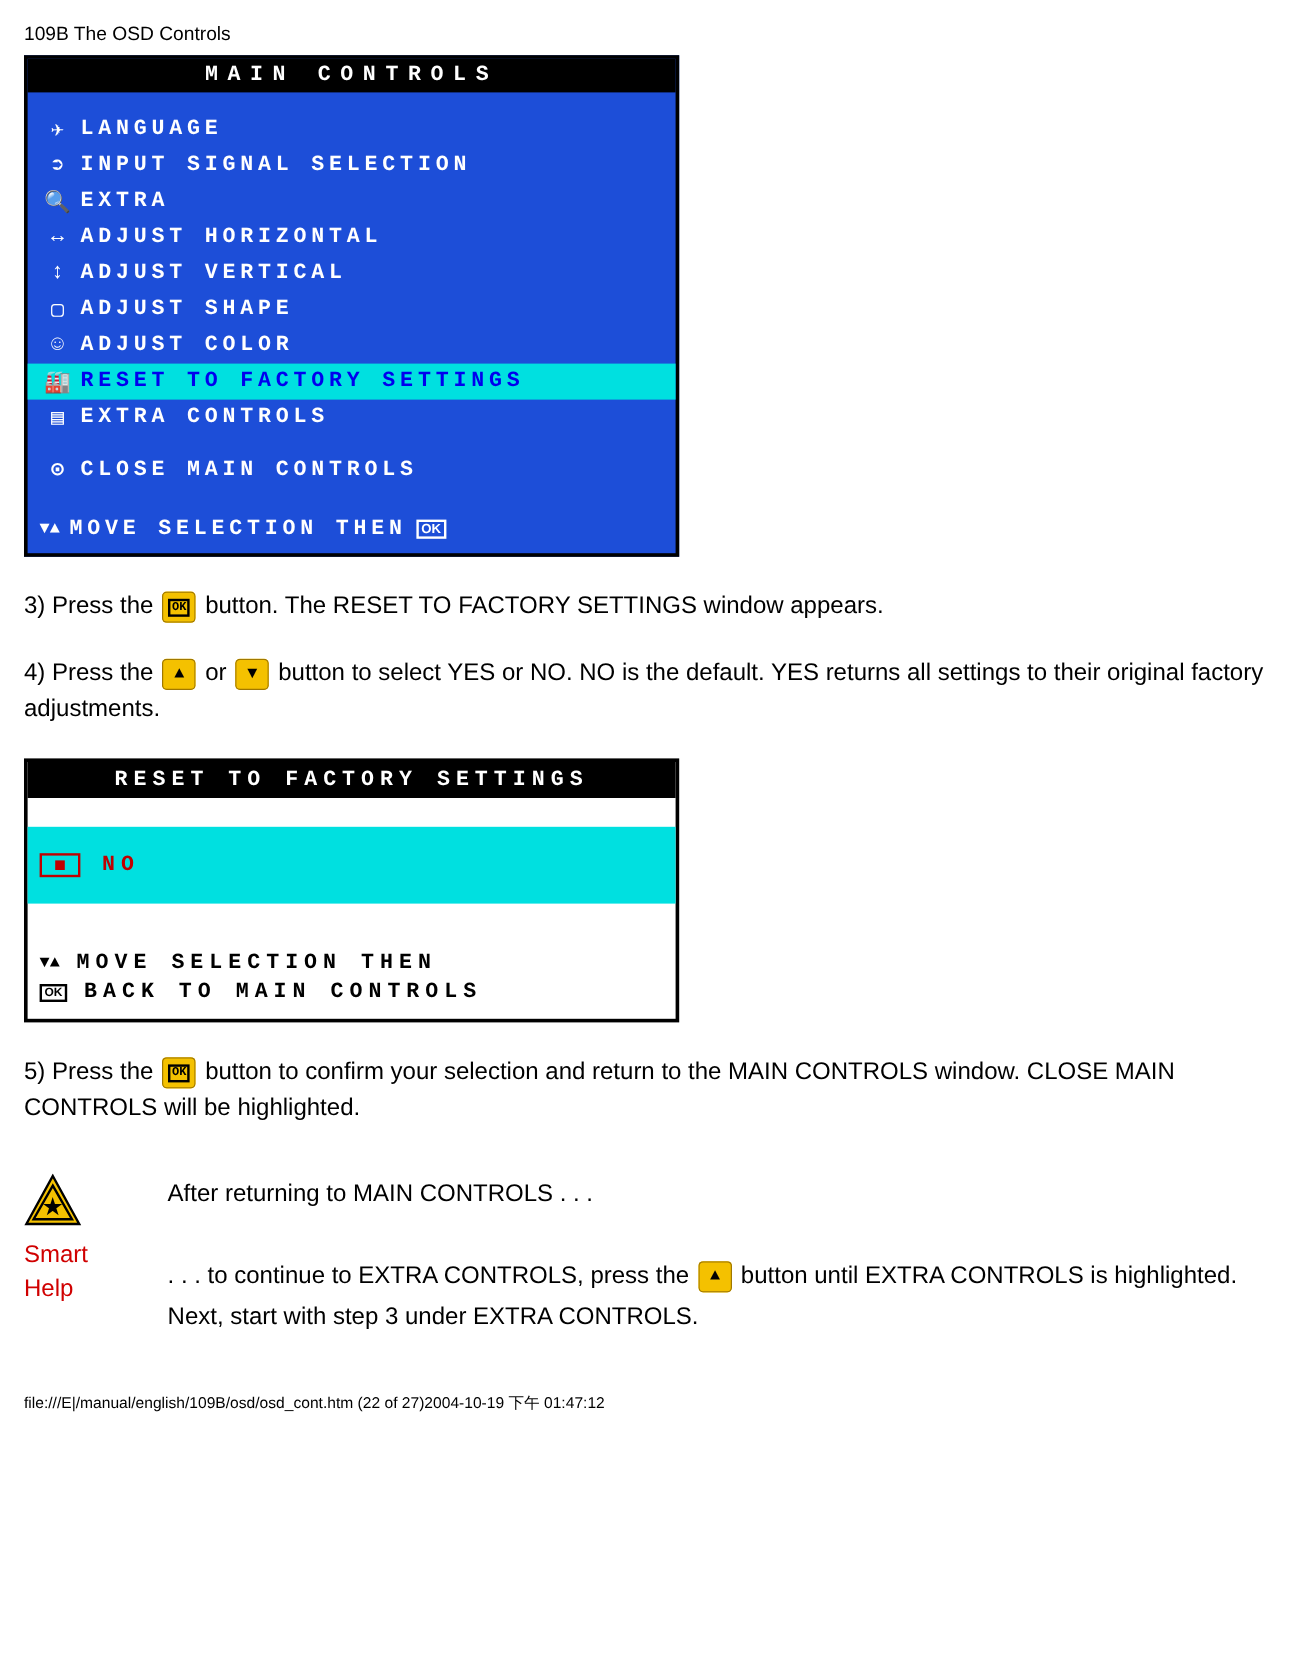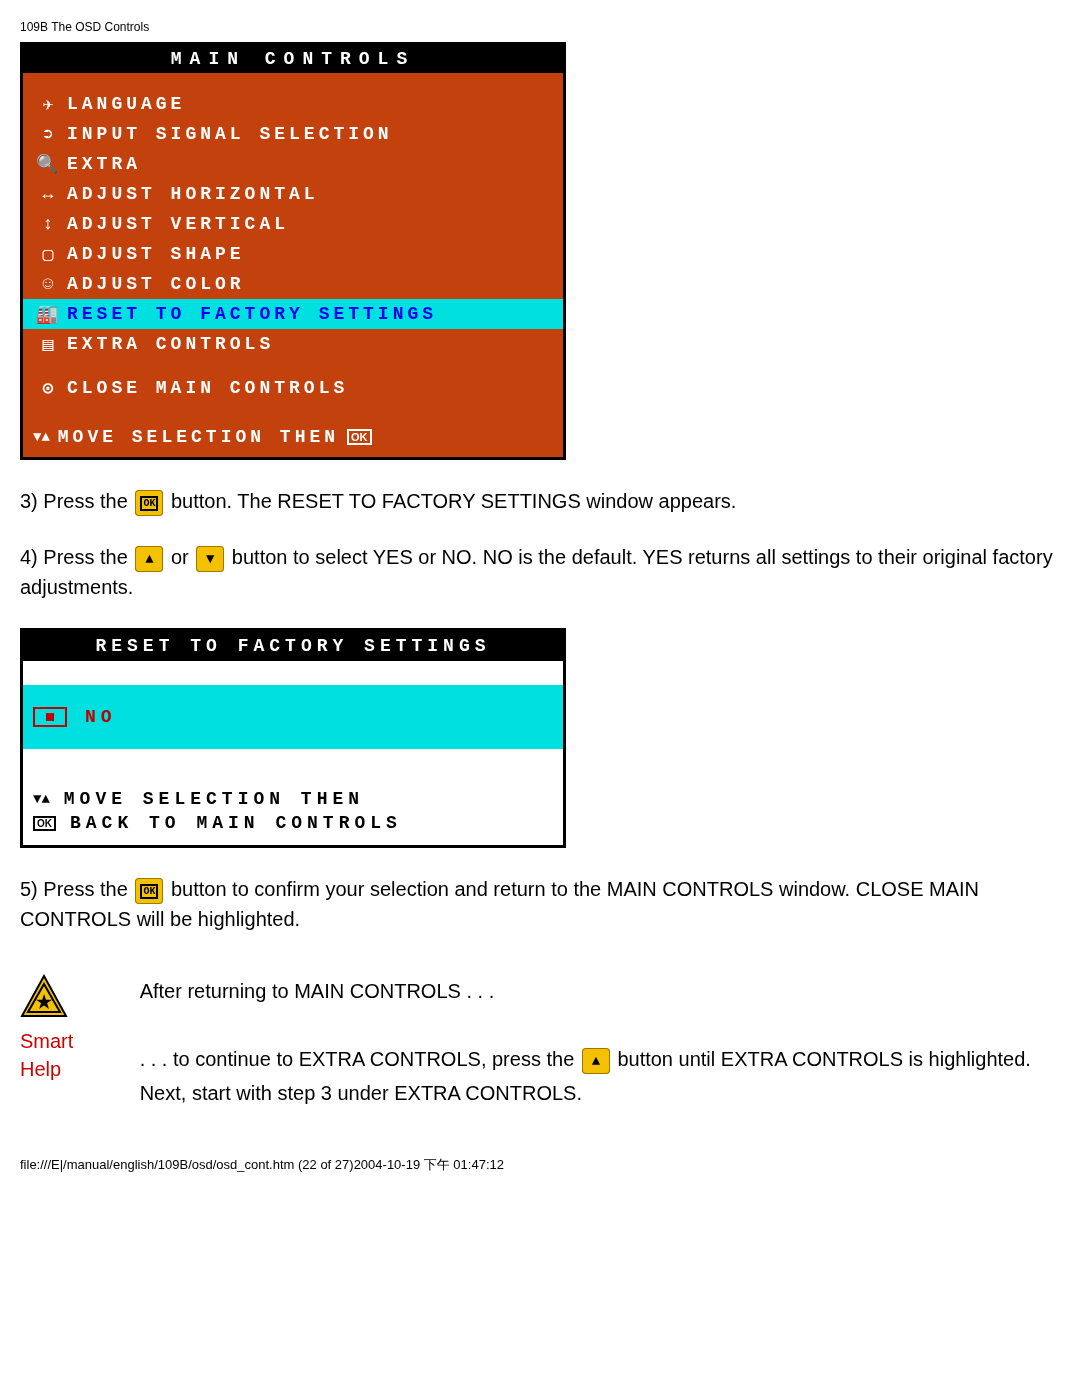--- a/index.html
+++ b/index.html
@@ -5,29 +5,29 @@
   body {
     margin: 0;
     padding: 20px;
     font-family: Arial, Helvetica, sans-serif;
     font-size: 20px;
     width: 1040px;
     background: #fff;
     color: #000;
   }
   .page-header {
-    font-size: 12px;
+    font-size: 16px;
     color: #000;
     margin-bottom: 8px;
   }
   
   .osd-box {
     border: 3px solid #000;
     width: 540px;
-    background: #c2410c;
+    background: #1d4ed8;
     color: #fff;
     font-family: 'Courier New', monospace;
     font-weight: bold;
     letter-spacing: 4px;
     font-size: 18px;
   }
   .osd-titlebar {
     background: #000;
     color: #fff;
     text-align: center;

